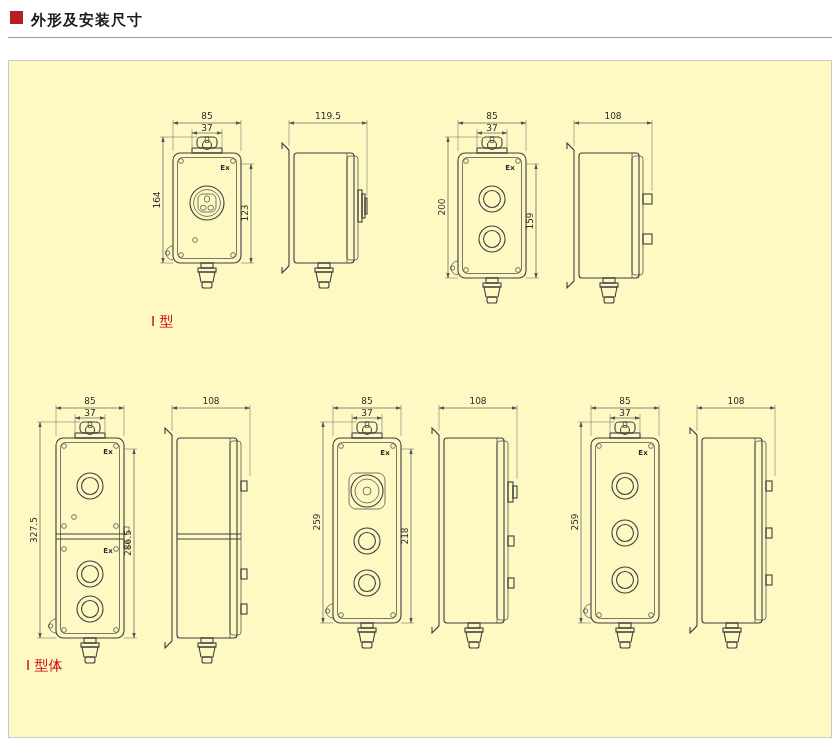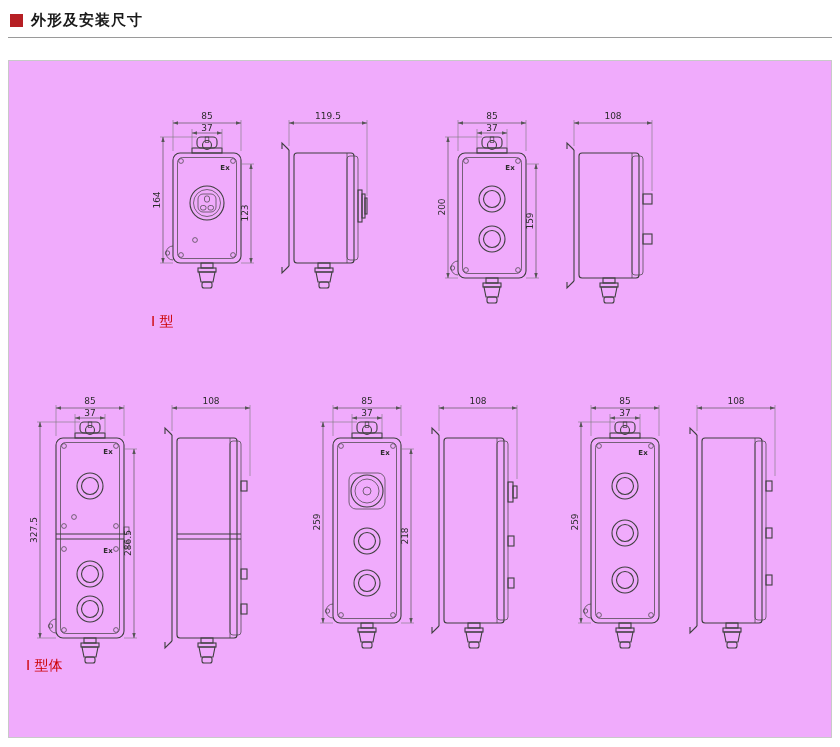--- a/index.html
+++ b/index.html
@@ -1,27 +1,27 @@
 <!DOCTYPE html>
 <html><head>
 <meta charset="utf-8">
 <style>
   * { margin:0; padding:0; box-sizing:border-box; }
   html,body { background:#fff; }
   body {
     width:840px; height:747px; position:relative;
     font-family:"DejaVu Sans","Liberation Sans",sans-serif;
   }
-  .header { position:absolute; left:10px; top:11px; display:flex; align-items:center; gap:8px; }
+  .header { position:absolute; left:10px; top:11px; display:flex; gap:8px; }
   .red-sq { width:13px; height:13px; background:#b61f24; }
   .page-title { font-size:15px; font-weight:bold; color:#1a1a1a; letter-spacing:1px; }
   .header-rule { position:absolute; left:8px; top:37px; width:824px; height:0; border-top:1px solid #9a9a9a; }
   .content {
     position:absolute; left:8px; top:60px; width:824px; height:678px;
-    border:1px solid #c9c9c9; background:#f0abfc;
+    border:1px solid #c9c9c9; background:#fef9c3;
   }
   .fig { position:absolute; overflow:visible; }
   .fig-label { position:absolute; color:#cc0000; font-size:14px; text-align:left; }
   svg { overflow:visible; }
   svg text { font-family:"DejaVu Sans","Liberation Sans",sans-serif; }
   .ln  { fill:none; stroke:#3f3f3f; stroke-width:1.1; }
   .ln2 { fill:none; stroke:#3f3f3f; stroke-width:0.7; }
   .dim { stroke:#5a5a5a; stroke-width:0.7; fill:none; }
   .ext { stroke:#7a7a7a; stroke-width:0.6; }
   .dt  { font-size:9px; fill:#2b2b2b; }

